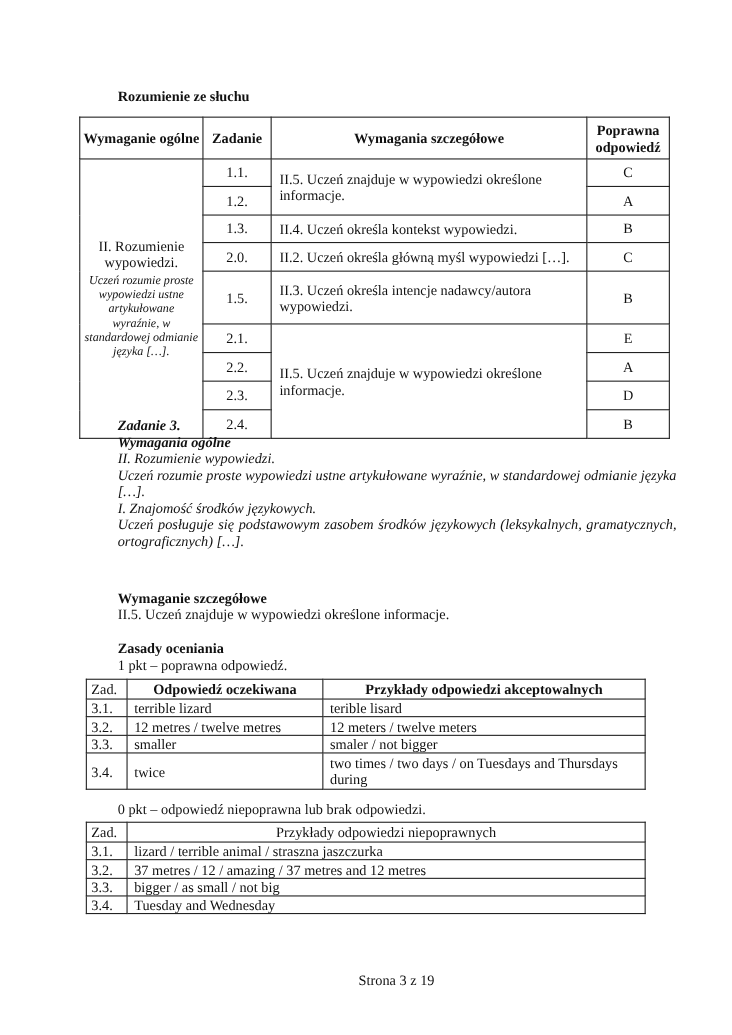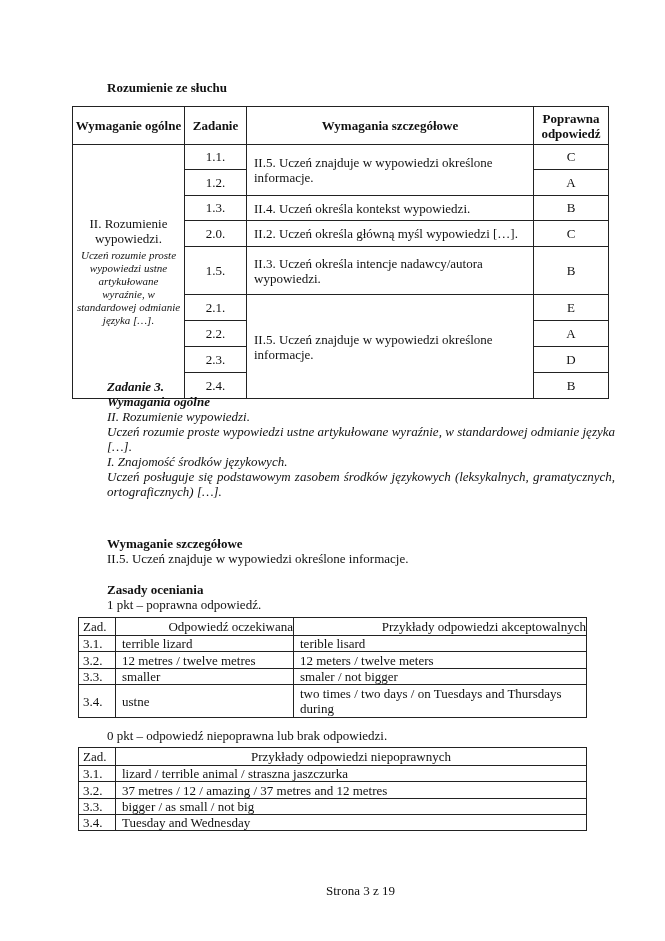--- a/index.html
+++ b/index.html
@@ -21,21 +21,21 @@
   #t1 .c-det { padding-left: 7px; line-height: 15px; }
   #t1 .c-gen { text-align: center; line-height: 15px; padding: 0 3px; }
   #t1 .gen-italic { font-style: italic; font-size: 11px; line-height: 13px; display: block; margin-top: 3px; }
 
   .section { left: 79px; width: 508px; line-height: 15px; font-size: 13px; }
   .justify { text-align: justify; text-align-last: left; }
 
   
   #t2 { left: 78px; top: 617px; width: 508px; }
   #t2 td { font-size: 13px; line-height: 15px; padding-left: 6px; }
-  #t2 .hdr { text-align: right; padding-left: 0; }
+  #t2 .hdr { text-align: center; padding-left: 0; font-weight: bold; }
   #t2 .zad { padding-left: 4px; }
 
   
   #t3 { left: 78px; top: 747px; width: 508px; }
   #t3 td { font-size: 13px; line-height: 15px; padding-left: 6px; }
   #t3 .hdr { text-align: center; padding-left: 0; }
   #t3 .zad { padding-left: 4px; }
 
   #footer { left: 0; width: 665px; top: 883px; text-align: center; font-size: 13px; }
 </style>
@@ -147,21 +147,21 @@
     <td>12 metres / twelve metres</td>
     <td>12 meters / twelve meters</td>
   </tr>
   <tr style="height:16px">
     <td class="zad">3.3.</td>
     <td>smaller</td>
     <td>smaler / not bigger</td>
   </tr>
   <tr style="height:33px">
     <td class="zad">3.4.</td>
-    <td>ustne</td>
+    <td>twice</td>
     <td>two times / two days / on Tuesdays and Thursdays during</td>
   </tr>
 </tbody>
   </table>
 
 <div class="abs section" style="top:728px;">0 pkt – odpowiedź niepoprawna lub brak odpowiedzi.</div>
 
 <table id="t3">
   <colgroup>
       <col style="width:37px">

